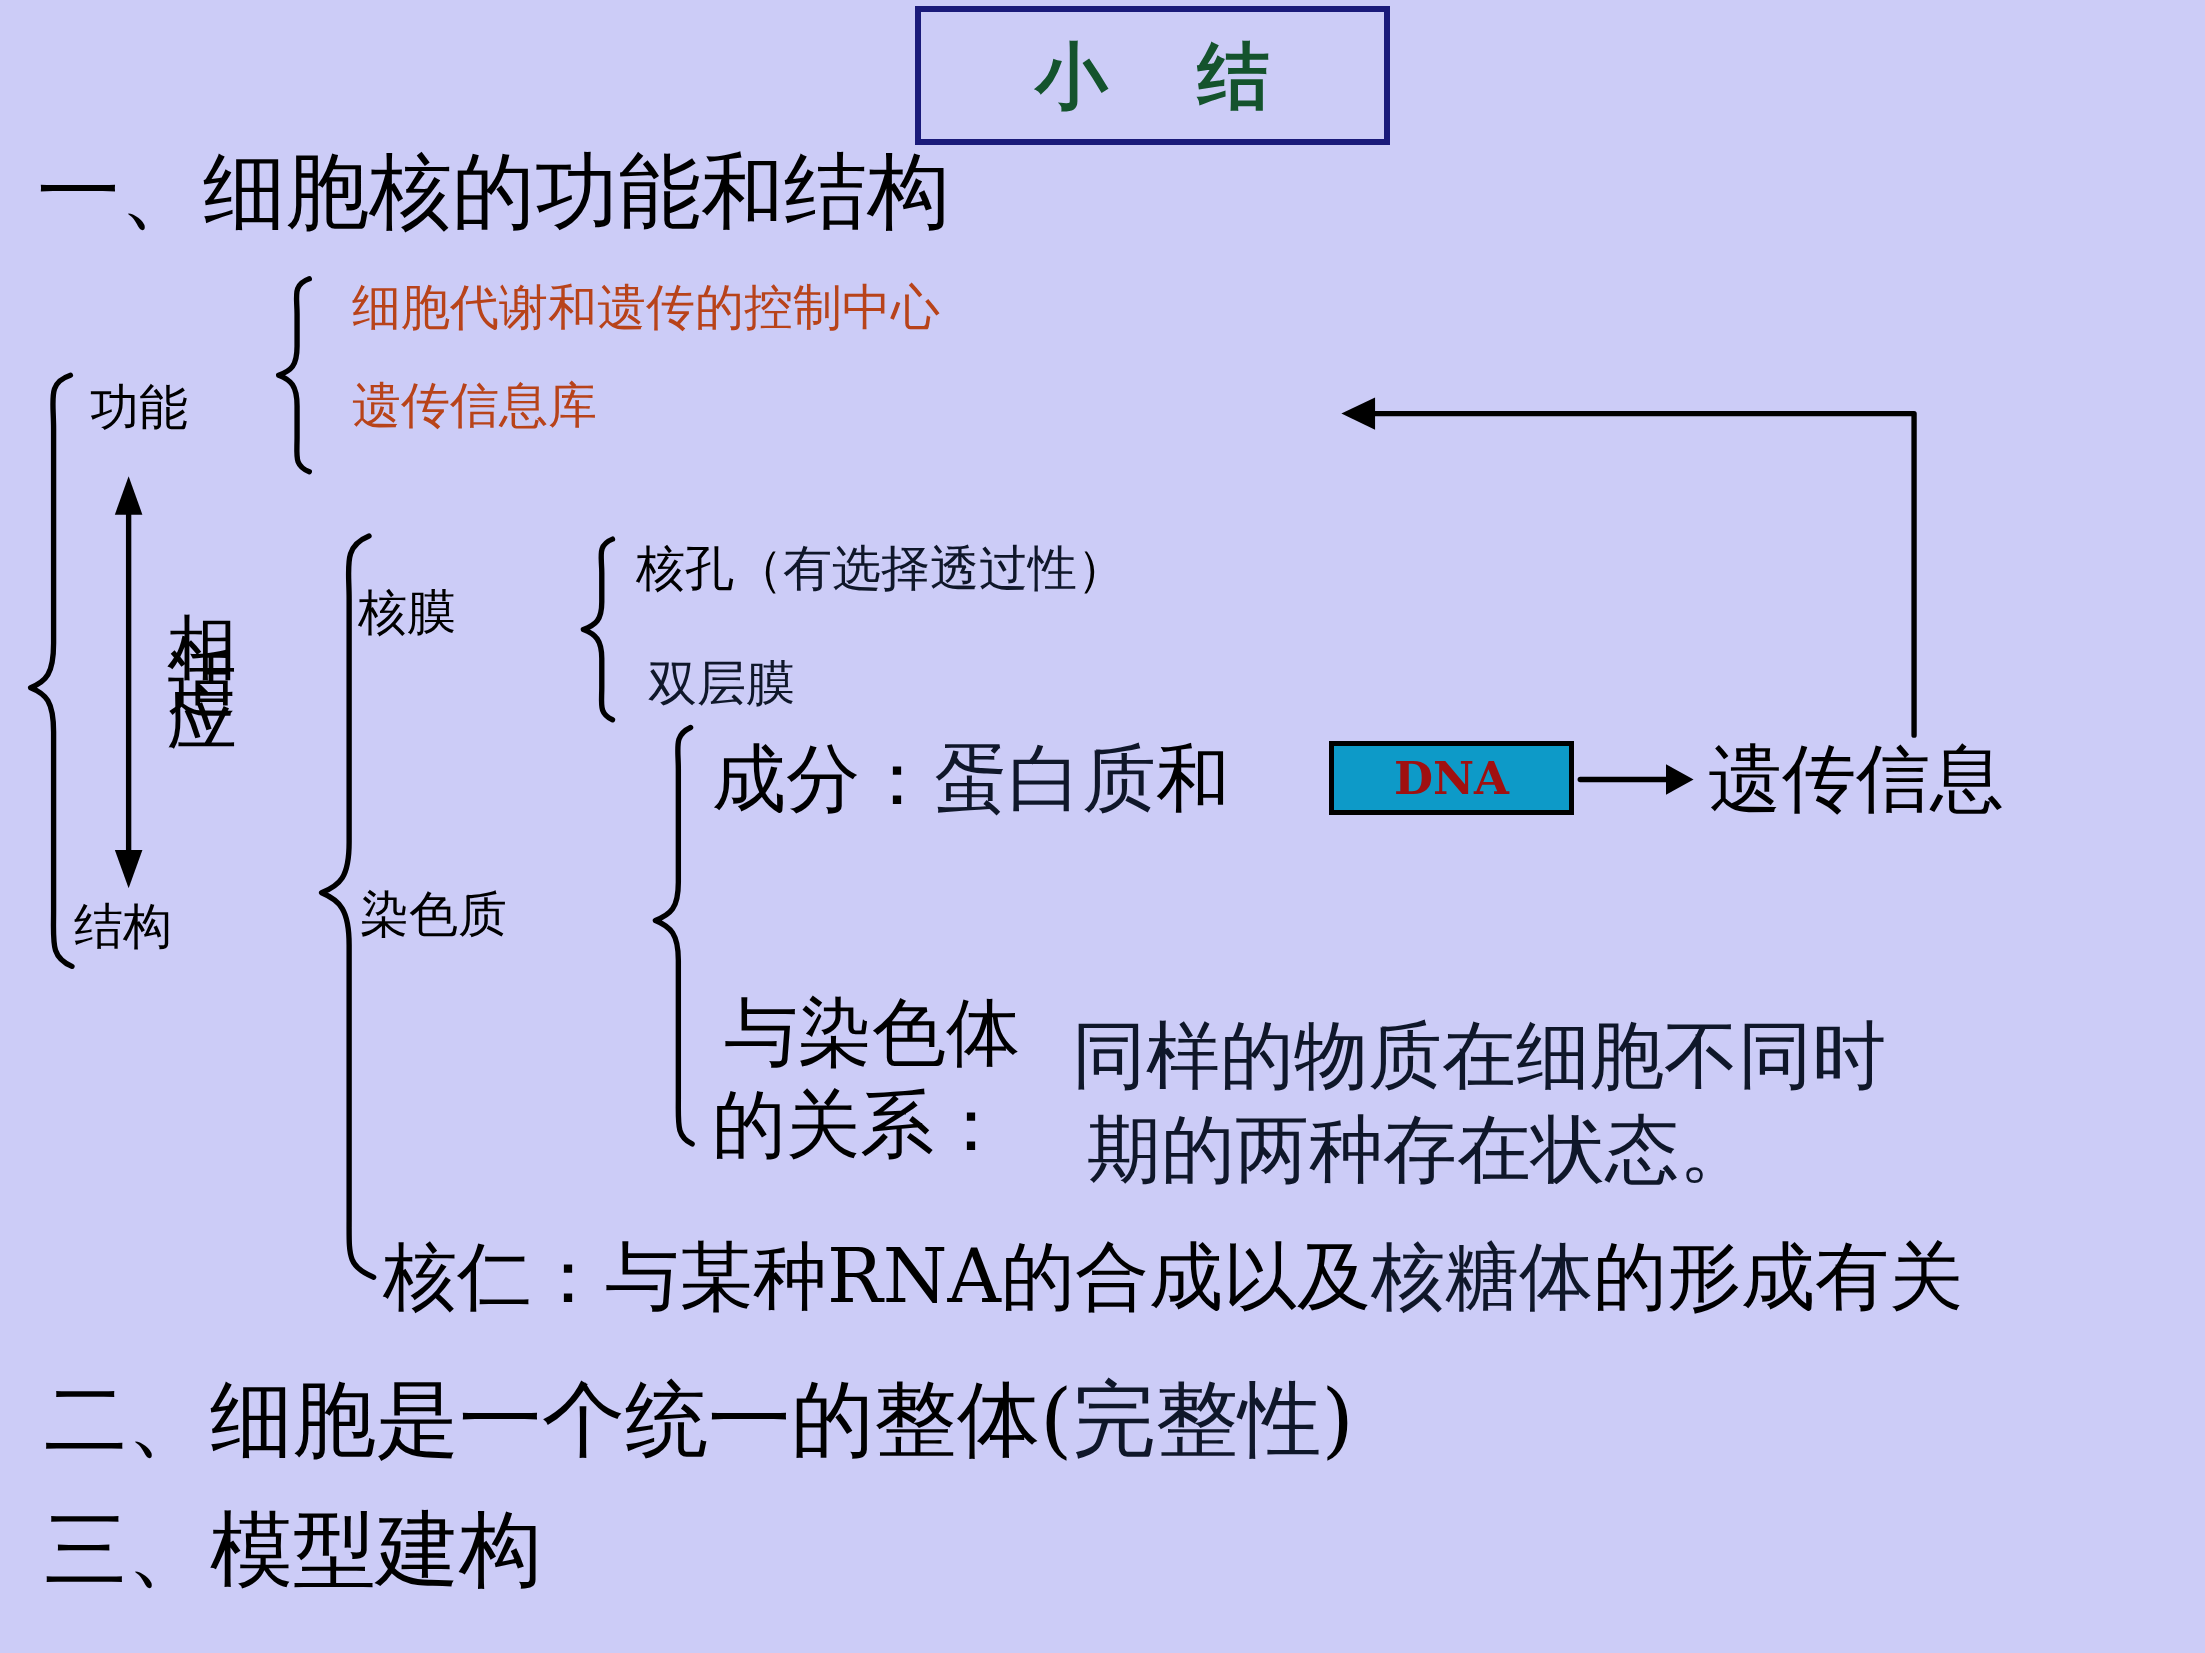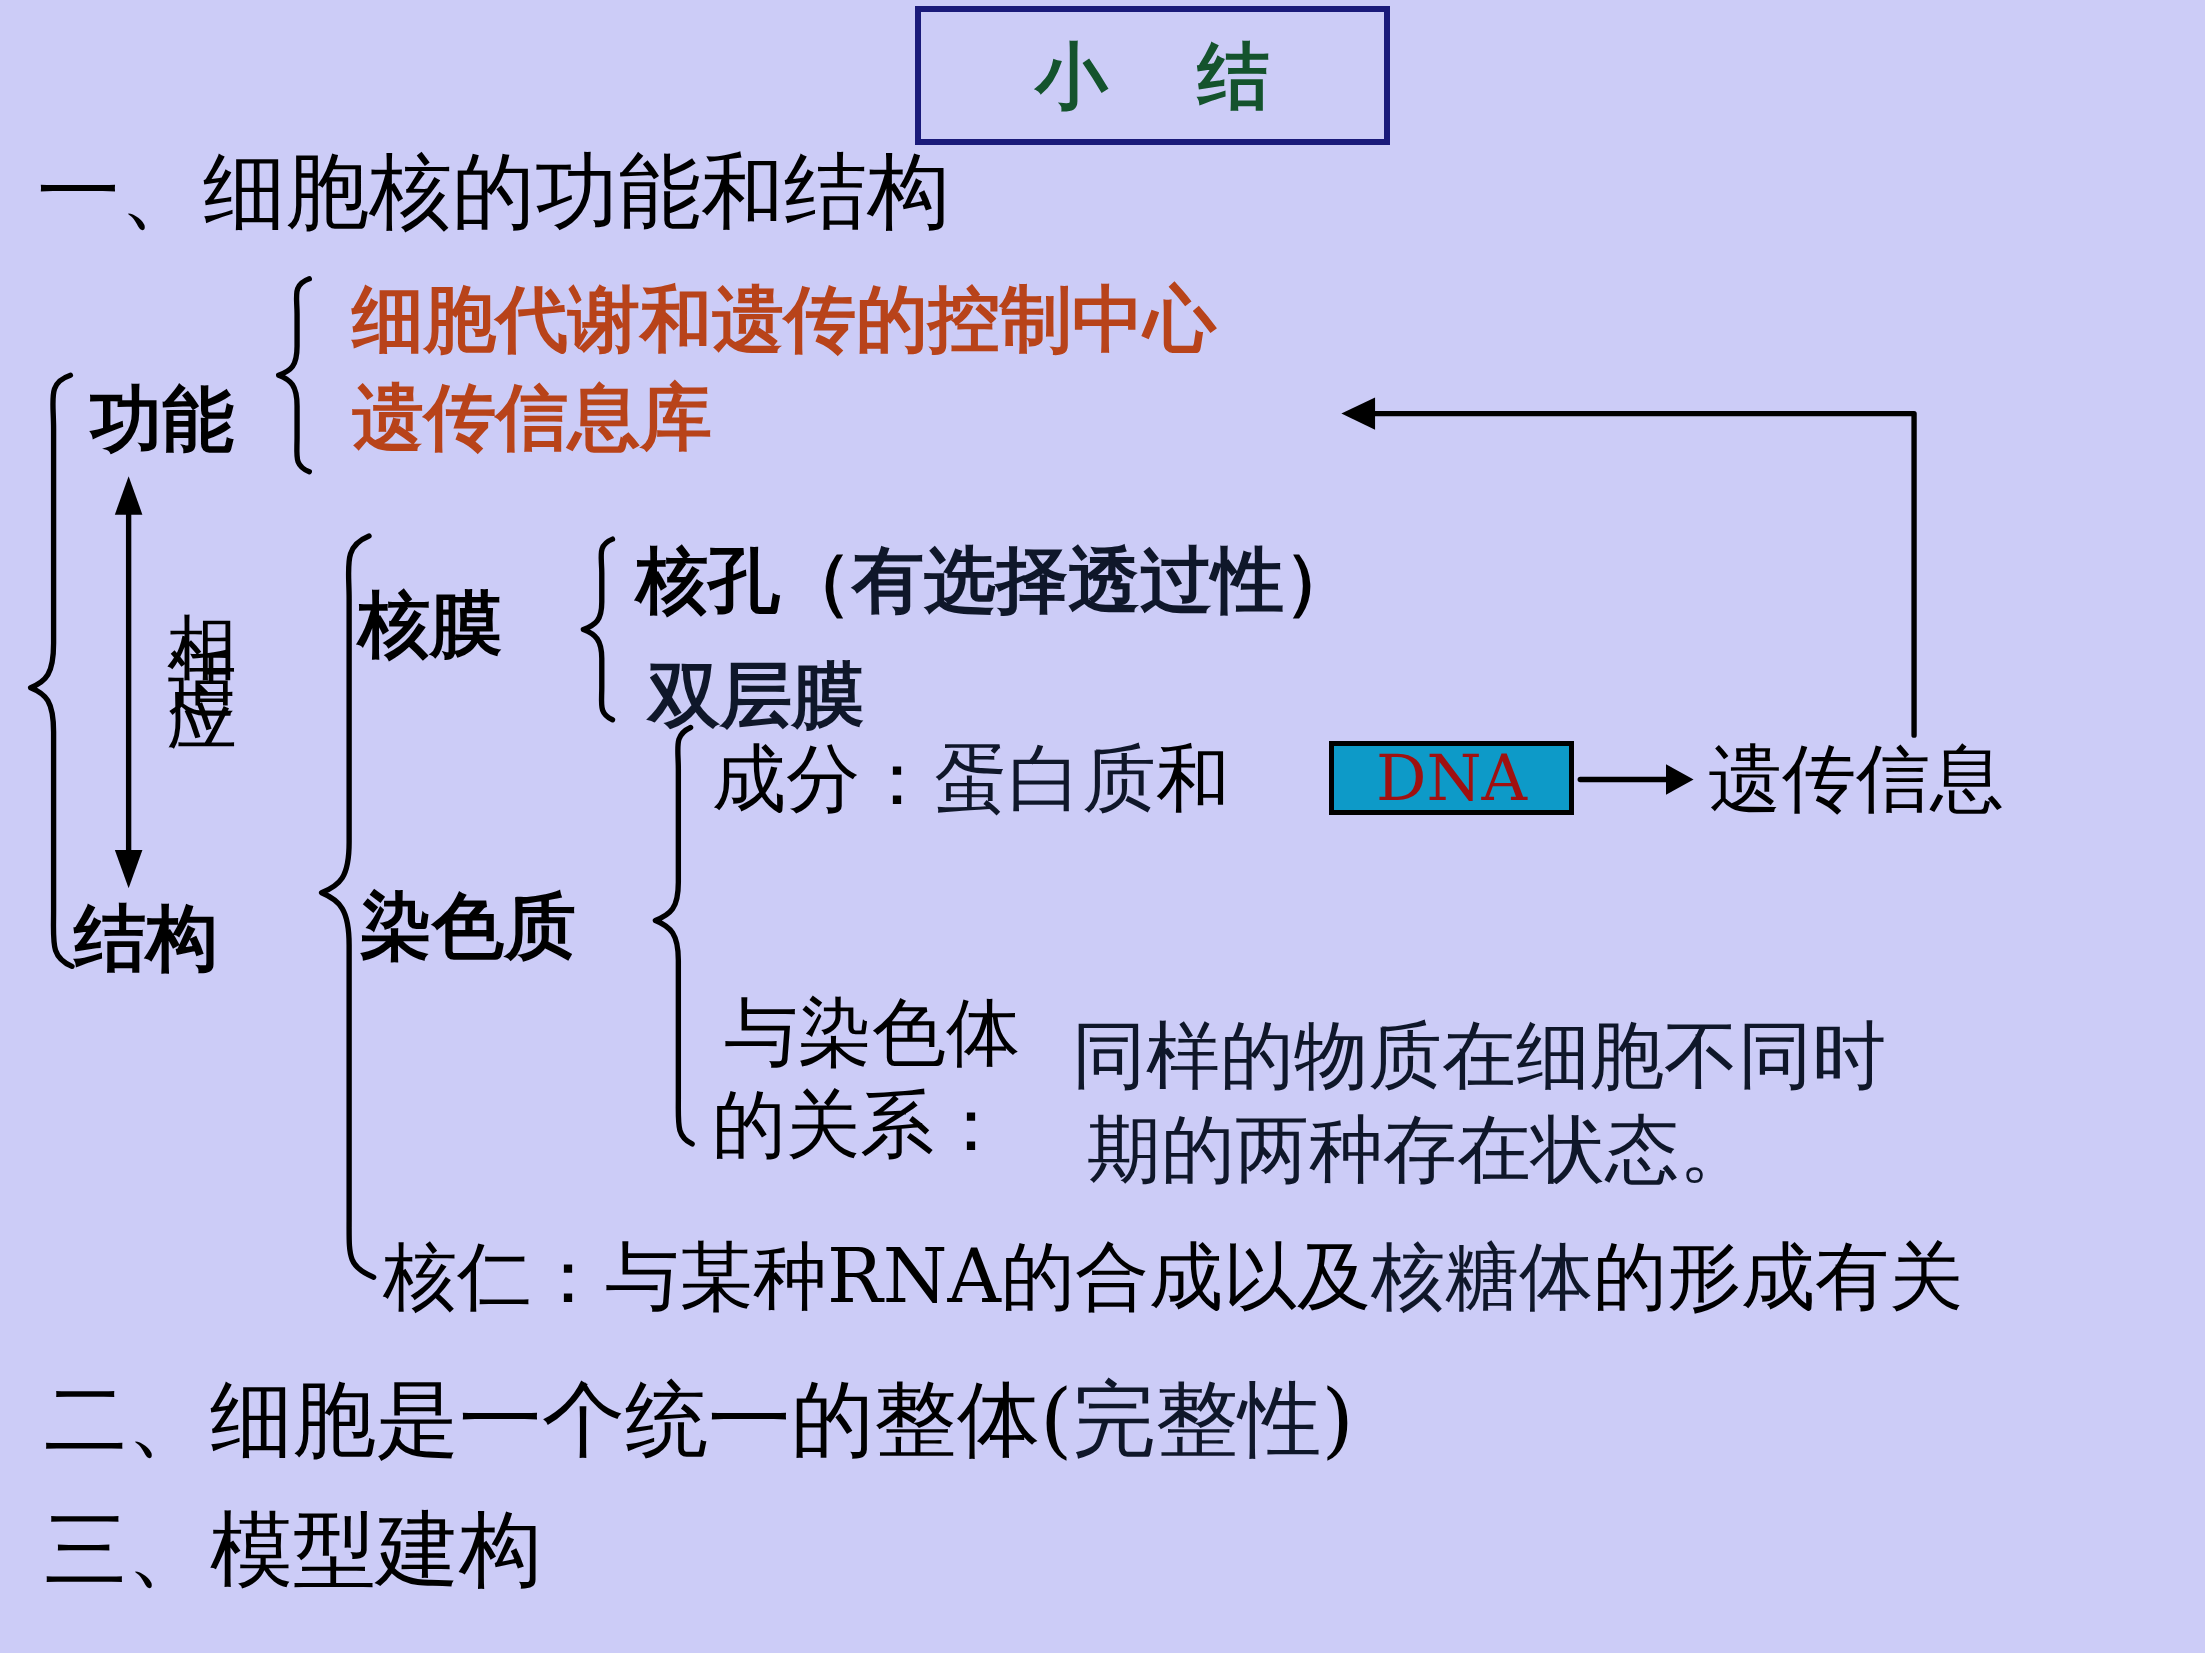--- a/index.html
+++ b/index.html
@@ -22,37 +22,38 @@
   #title-text{
     color:#14532d;font-weight:bold;font-size:72px;
     letter-spacing:35px;text-indent:35px;line-height:1;
     white-space:nowrap;
     font-family:Liberation Sans, sans-serif;
   }
 
   
   .t{position:absolute;white-space:nowrap;line-height:1;color:#000;}
   .hdr{font-size:83px;}
-  .big{font-size:72px;font-weight:bold;}
+  .big{font-size:49px;}
   .med{font-size:74px;}
   .red{color:#0f172a;}
   .orange{color:#b8431a;}
 
   
   #lines{position:absolute;left:0;top:0;width:2205px;height:1654px;pointer-events:none;}
 
   
   #dna-box{
     position:absolute;left:1329px;top:741px;width:245px;height:74px;
     background:#0d9ac8;border:5.4px solid #000;box-sizing:border-box;
     display:flex;align-items:center;justify-content:center;
   }
   #dna-text{
-    color:#a01010;font-size:63px;line-height:1;
+    color:#a01010;font-size:45px;line-height:1;
     font-family:"DejaVu Serif","Liberation Serif",serif;
+    font-weight:bold;
   }
 </style>
 </head>
 <body>
 
 <div class="slide">
 
   <div id="title-box">
     <div id="title-text">小   结</div>
   </div>

